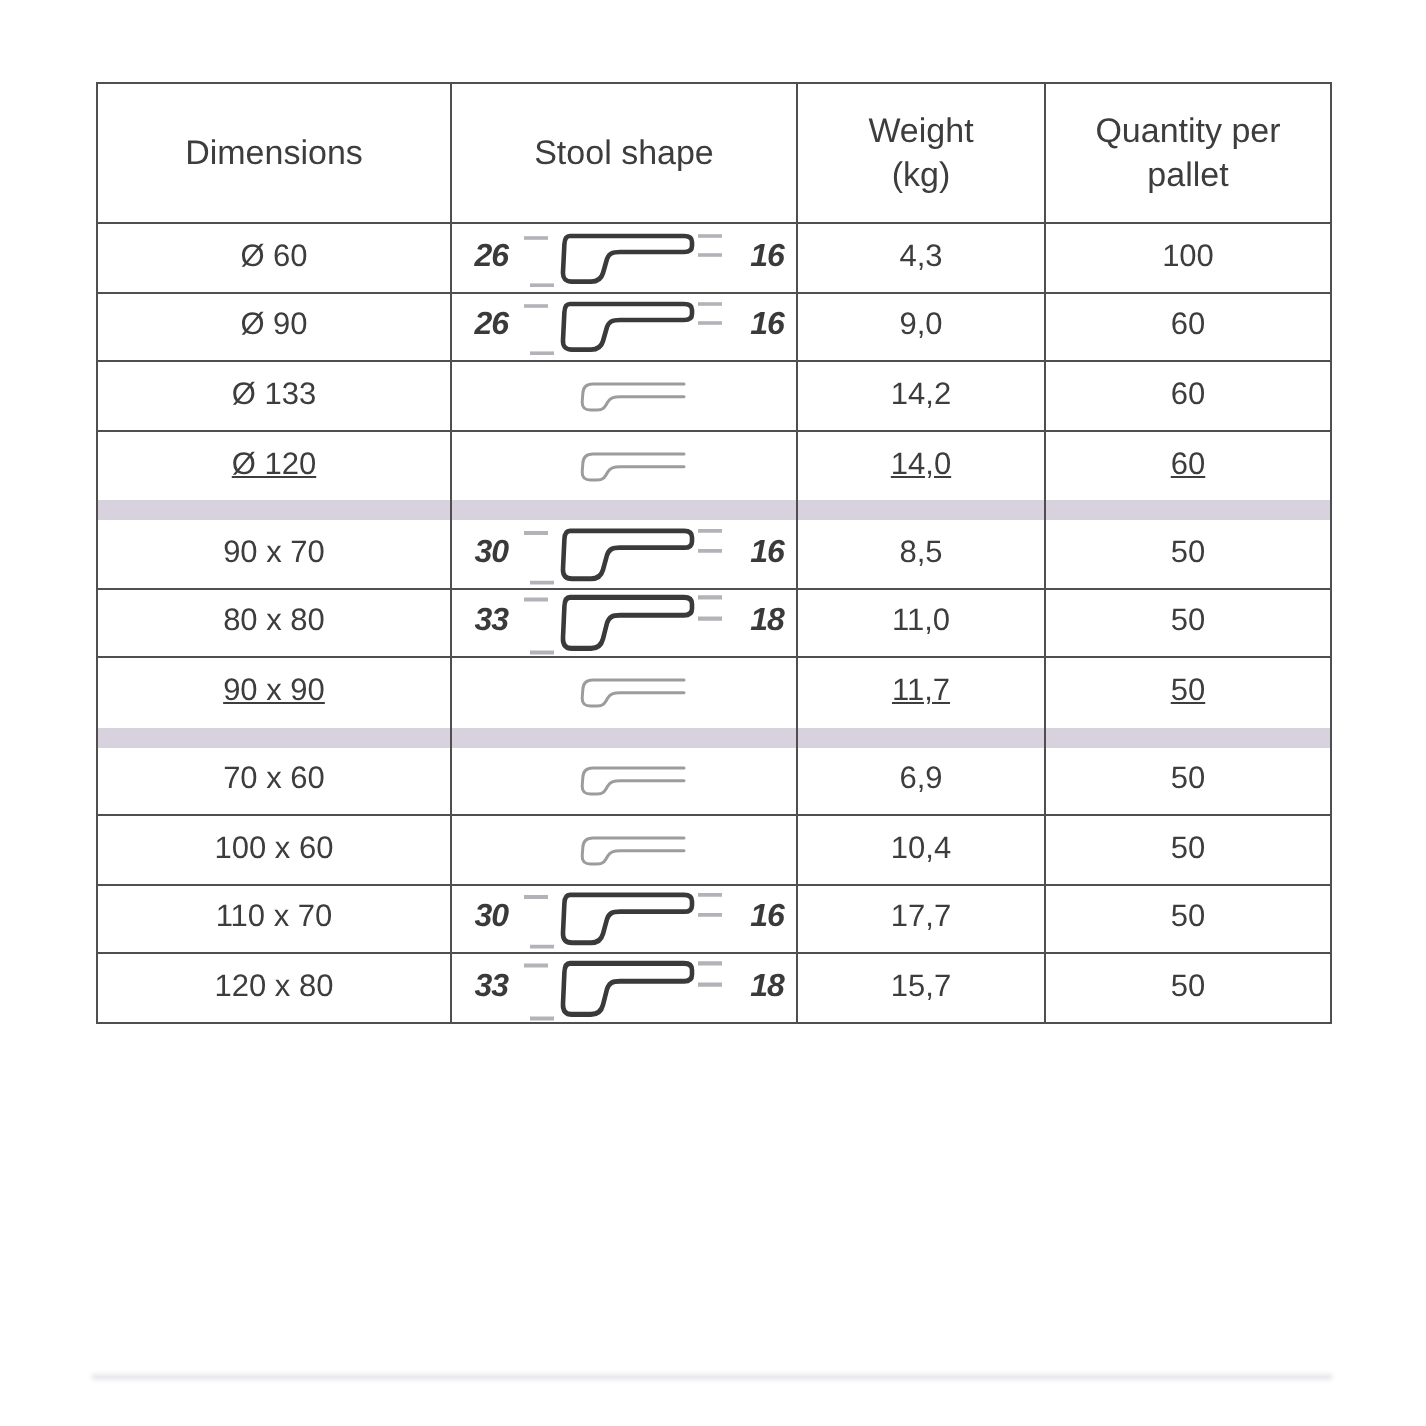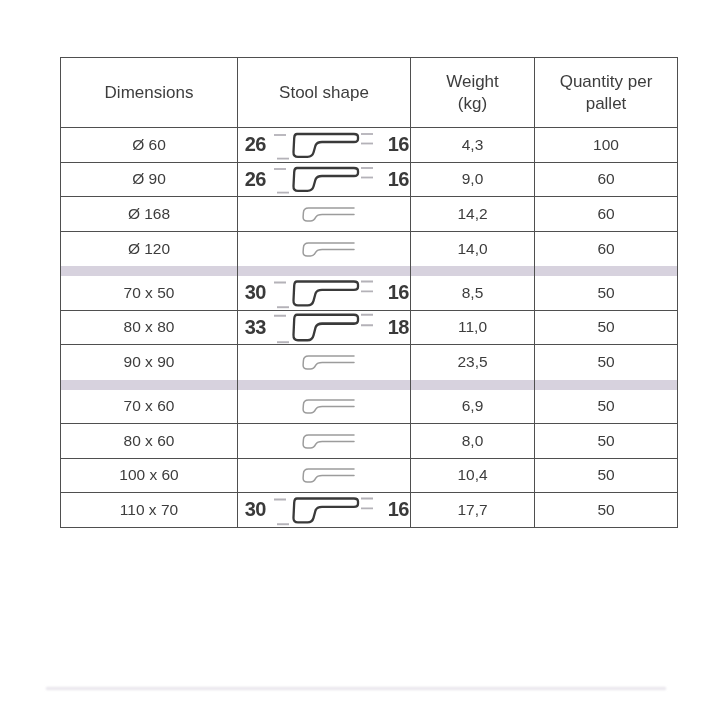--- a/index.html
+++ b/index.html
@@ -13,53 +13,53 @@
   }
   html,body{margin:0;padding:0;}
   body{
     width:713px;height:713px;background:var(--background);
     font-family:"Liberation Sans","DejaVu Sans",sans-serif;
     color:var(--text);
     position:relative;overflow:hidden;
   }
   .canvas{position:absolute;inset:0;background:var(--background);}
   table.spec{
-    position:absolute;left:60px;top:41px;
+    position:absolute;left:48px;top:41px;
     width:617px;
     border-collapse:separate;border-spacing:0;
     table-layout:fixed;
     border-top:1px solid var(--table-border);
     border-left:1px solid var(--table-border);
-    margin-top:16px;
   }
   th,td{
     box-sizing:border-box;
     border-right:1px solid var(--table-border);
     border-bottom:1px solid var(--table-border);
     text-align:center;vertical-align:middle;
     padding:0;
     font-weight:normal;
   }
   th{height:70px;font-size:17px;line-height:1.28;color:var(--text);}
   td{height:34.5px;font-size:15.5px;color:var(--text);}
-  tr.pre-divider td{border-bottom:none;}
+  tr.pre-divider td{border-bottom:none;text-decoration:underline;}
   tr.divider-row td{
     height:10px;border-bottom:none;
     background:var(--section-divider);
   }
   .edge-wrap{
     display:flex;align-items:center;justify-content:center;gap:6px;
     width:100%;height:100%;
   }
   .edge-num{
-    width:27px;font-size:20px;font-weight:700;letter-spacing:-0.5px;
+    width:27px;font-size:16px;font-weight:700;letter-spacing:-0.5px;
     color:var(--profile-dark);
+    font-style:italic;
   }
   .edge-num.left{text-align:right;}
-  .edge-num.right{text-align:right;}
+  .edge-num.right{text-align:center;}
   .profile-slot{width:104px;display:flex;align-items:center;justify-content:center;}
   .profile-dark path.outline{stroke:var(--profile-dark);}
   .profile-dark line{stroke:var(--dimension-tick);}
   .profile-light path{stroke:var(--profile-light);}
   tr.plain-edge .edge-num{visibility:hidden;}
   tr.edge-30 .profile-dark{transform:scaleY(1.05);}
   tr.edge-33 .profile-dark{transform:scaleY(1.12);}
   .table-shadow{
     position:absolute;left:46px;top:687px;width:620px;height:3px;
     background:var(--section-divider);opacity:.55;filter:blur(1px);
@@ -145,21 +145,21 @@
     </td>
     <td>
       <span>9,0</span>
     </td>
     <td>
       <span>60</span>
     </td>
   </tr>
         <tr class="plain-edge">
     <td>
-      <span>Ø 168</span>
+      <span>Ø 133</span>
     </td>
     <td>
       <div class="edge-wrap">
         <span class="edge-num left"></span>
         <span class="profile-slot">
 
           <svg class="profile-light" width="66" height="20" viewBox="0 0 66 20" aria-hidden="true">
             <path d="M 63 4 L 17.5 4 Q 12.6 4 12.4 8.8 L 12.1 13 Q 12 17 16.2 17 L 19.5 17 C 22.6 17 23.4 15.7 24.8 13.1 C 26 10.9 27.8 10.4 31.2 10.4 L 63 10.4" fill="none" stroke-width="1.5" stroke-linejoin="round" stroke-linecap="round"></path>
           </svg>
         </span>
@@ -197,21 +197,21 @@
     </td>
   </tr>
         <tr class="divider-row">
     <td></td>
     <td></td>
     <td></td>
     <td></td>
   </tr>
         <tr class="has-dims edge-30">
     <td>
-      <span>70 x 50</span>
+      <span>90 x 70</span>
     </td>
     <td>
       <div class="edge-wrap">
         <span class="edge-num left">30</span>
         <span class="profile-slot">
           <svg class="profile-dark" width="104" height="30" viewBox="0 0 104 30" aria-hidden="true">
             <line x1="2" y1="5" x2="14" y2="5" stroke-width="1.8"></line>
             <line x1="5" y1="28.6" x2="17" y2="28.6" stroke-width="1.8"></line>
             <line x1="89" y1="4" x2="101" y2="4" stroke-width="1.8"></line>
             <line x1="89" y1="13.5" x2="101" y2="13.5" stroke-width="1.8"></line>
@@ -266,21 +266,21 @@
         <span class="profile-slot">
 
           <svg class="profile-light" width="66" height="20" viewBox="0 0 66 20" aria-hidden="true">
             <path d="M 63 4 L 17.5 4 Q 12.6 4 12.4 8.8 L 12.1 13 Q 12 17 16.2 17 L 19.5 17 C 22.6 17 23.4 15.7 24.8 13.1 C 26 10.9 27.8 10.4 31.2 10.4 L 63 10.4" fill="none" stroke-width="1.5" stroke-linejoin="round" stroke-linecap="round"></path>
           </svg>
         </span>
         <span class="edge-num right"></span>
       </div>
     </td>
     <td>
-      <span>23,5</span>
+      <span>11,7</span>
     </td>
     <td>
       <span>50</span>
     </td>
   </tr>
         <tr class="divider-row">
     <td></td>
     <td></td>
     <td></td>
     <td></td>
@@ -303,43 +303,20 @@
     </td>
     <td>
       <span>6,9</span>
     </td>
     <td>
       <span>50</span>
     </td>
   </tr>
         <tr class="plain-edge">
     <td>
-      <span>80 x 60</span>
-    </td>
-    <td>
-      <div class="edge-wrap">
-        <span class="edge-num left"></span>
-        <span class="profile-slot">
-
-          <svg class="profile-light" width="66" height="20" viewBox="0 0 66 20" aria-hidden="true">
-            <path d="M 63 4 L 17.5 4 Q 12.6 4 12.4 8.8 L 12.1 13 Q 12 17 16.2 17 L 19.5 17 C 22.6 17 23.4 15.7 24.8 13.1 C 26 10.9 27.8 10.4 31.2 10.4 L 63 10.4" fill="none" stroke-width="1.5" stroke-linejoin="round" stroke-linecap="round"></path>
-          </svg>
-        </span>
-        <span class="edge-num right"></span>
-      </div>
-    </td>
-    <td>
-      <span>8,0</span>
-    </td>
-    <td>
-      <span>50</span>
-    </td>
-  </tr>
-        <tr class="plain-edge">
-    <td>
       <span>100 x 60</span>
     </td>
     <td>
       <div class="edge-wrap">
         <span class="edge-num left"></span>
         <span class="profile-slot">
 
           <svg class="profile-light" width="66" height="20" viewBox="0 0 66 20" aria-hidden="true">
             <path d="M 63 4 L 17.5 4 Q 12.6 4 12.4 8.8 L 12.1 13 Q 12 17 16.2 17 L 19.5 17 C 22.6 17 23.4 15.7 24.8 13.1 C 26 10.9 27.8 10.4 31.2 10.4 L 63 10.4" fill="none" stroke-width="1.5" stroke-linejoin="round" stroke-linecap="round"></path>
           </svg>
@@ -369,20 +346,47 @@
             <line x1="89" y1="13.5" x2="101" y2="13.5" stroke-width="1.8"></line>
             <path class="outline" d="M 25 4 L 82 4 Q 86 4 86 7 L 86 9 Q 86 12 82 12 L 50 12 C 46 12 44.5 12.8 43.5 15.5 L 41.5 22.5 Q 40.3 26.8 35.5 26.8 L 26 26.8 Q 21.2 26.8 21.5 22 L 22.2 8 Q 22.4 4 25 4 Z" fill="none" stroke-width="2.3" stroke-linejoin="round"></path>
           </svg>
 
         </span>
         <span class="edge-num right">16</span>
       </div>
     </td>
     <td>
       <span>17,7</span>
+    </td>
+    <td>
+      <span>50</span>
+    </td>
+  </tr>
+        <tr class="has-dims edge-33">
+    <td>
+      <span>120 x 80</span>
+    </td>
+    <td>
+      <div class="edge-wrap">
+        <span class="edge-num left">33</span>
+        <span class="profile-slot">
+          <svg class="profile-dark" width="104" height="30" viewBox="0 0 104 30" aria-hidden="true">
+            <line x1="2" y1="5" x2="14" y2="5" stroke-width="1.8"></line>
+            <line x1="5" y1="28.6" x2="17" y2="28.6" stroke-width="1.8"></line>
+            <line x1="89" y1="4" x2="101" y2="4" stroke-width="1.8"></line>
+            <line x1="89" y1="13.5" x2="101" y2="13.5" stroke-width="1.8"></line>
+            <path class="outline" d="M 25 4 L 82 4 Q 86 4 86 7 L 86 9 Q 86 12 82 12 L 50 12 C 46 12 44.5 12.8 43.5 15.5 L 41.5 22.5 Q 40.3 26.8 35.5 26.8 L 26 26.8 Q 21.2 26.8 21.5 22 L 22.2 8 Q 22.4 4 25 4 Z" fill="none" stroke-width="2.3" stroke-linejoin="round"></path>
+          </svg>
+
+        </span>
+        <span class="edge-num right">18</span>
+      </div>
+    </td>
+    <td>
+      <span>15,7</span>
     </td>
     <td>
       <span>50</span>
     </td>
   </tr>
       </tbody>
   </table>
 
   <div class="table-shadow"></div>
 </div>

